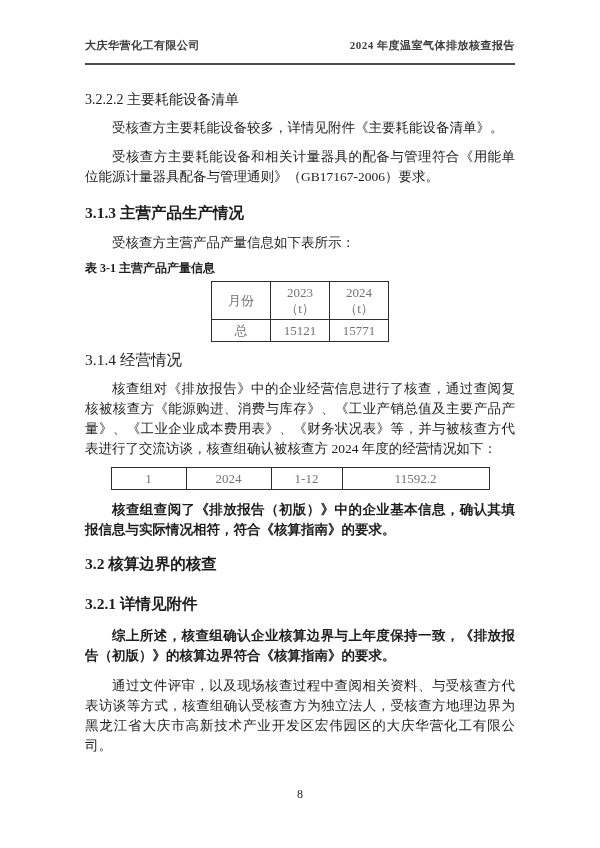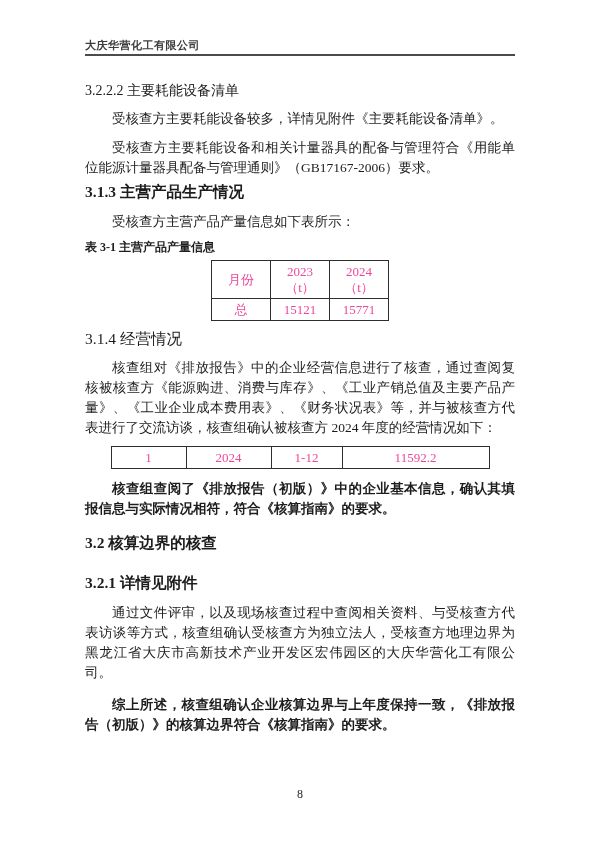--- a/index.html
+++ b/index.html
@@ -10,56 +10,56 @@
     position:relative;
     font-family:"Liberation Serif","DejaVu Serif",serif;
     color:#1d1d1d;
     overflow:hidden;
   }
   .header {
     margin:38px 85px 0 85px;
     display:flex;
     justify-content:space-between;
     align-items:flex-end;
-    padding-bottom:1px;
+    padding-bottom:10px;
     border-bottom:2px solid #4b4b4b;
     font-size:11px;
     font-weight:bold;
     color:#3d3d3d;
     letter-spacing:0.5px;
   }
   .content { padding:0 85px; }
   .h-sub {
     font-size:14px; font-weight:normal; margin:26px 0 0 0; line-height:18px;
   }
   .h-main {
     font-size:15.5px; font-weight:bold; margin:0; line-height:20px;
   }
-  .mt-313 { margin-top:4px; }
+  .mt-313 { margin-top:16px; }
   .mt-314 { margin-top:8px; font-weight:normal; }
   .mt-32  { margin-top:14px; }
   .mt-321 { margin-top:20px; }
   p.body {
     font-size:13.5px; line-height:20px;
     text-align:justify; text-indent:2em;
     margin:9px 0 0 0;
   }
   p.tight { }
   p.after-table { margin-top:10px; }
   p.bold { font-weight:bold; margin-top:10px; }
   p.bold2 { font-weight:bold; margin-top:12px; }
   .tcap {
     font-size:12px; font-weight:bold; text-align:left;
     margin-top:8px; line-height:15px;
   }
   table {
     border-collapse:collapse;
     margin:18px auto 0 auto;
     font-size:13px;
-    color:#ec4899;
+    color:#737373;
   }
   td {
     border:1px solid #2e2e2e;
     text-align:center;
     vertical-align:middle;
     padding:0 6px;
   }
   .t1 { margin-top:5px; }
   .t1 .hd td { height:37px; line-height:16px; }
   .t1 .dr td { height:21px; }
@@ -80,20 +80,21 @@
     color:#1d1d1d;
   }
 </style>
 </head>
 <body>
 
 <div class="page">
 
   <div class="header">
     <span>大庆华营化工有限公司</span>
+    <span>2024 年度温室气体排放核查报告</span>
   </div>
 
   <div class="content">
 
     <div class="h-sub">3.2.2.2 主要耗能设备清单</div>
     <p class="body">受核查方主要耗能设备较多，详情见附件《主要耗能设备清单》。</p>
     <p class="body tight">受核查方主要耗能设备和相关计量器具的配备与管理符合《用能单位能源计量器具配备与管理通则》（GB17167-2006）要求。</p>
 
     <div class="h-main mt-313">3.1.3  主营产品生产情况</div>
     <p class="body after-table">受核查方主营产品产量信息如下表所示：</p>
@@ -132,21 +133,21 @@
         <td class="c3">11592.2</td>
       </tr>
     </tbody>
       </table>
 
     <p class="body bold">核查组查阅了《排放报告（初版）》中的企业基本信息，确认其填报信息与实际情况相符，符合《核算指南》的要求。</p>
 
     <div class="h-main mt-32">3.2  核算边界的核查</div>
 
     <div class="h-main mt-321">3.2.1  详情见附件</div>
+    <p class="body bold2">综上所述，核查组确认企业核算边界与上年度保持一致，《排放报告（初版）》的核算边界符合《核算指南》的要求。</p>
+
     <p class="body after-table">通过文件评审，以及现场核查过程中查阅相关资料、与受核查方代表访谈等方式，核查组确认受核查方为独立法人，受核查方地理边界为黑龙江省大庆市高新技术产业开发区宏伟园区的大庆华营化工有限公司。</p>
-
-    <p class="body bold2">综上所述，核查组确认企业核算边界与上年度保持一致，《排放报告（初版）》的核算边界符合《核算指南》的要求。</p>
 
   </div>
 
   <div class="pagenum">8</div>
 
 </div>
 
 </body></html>

